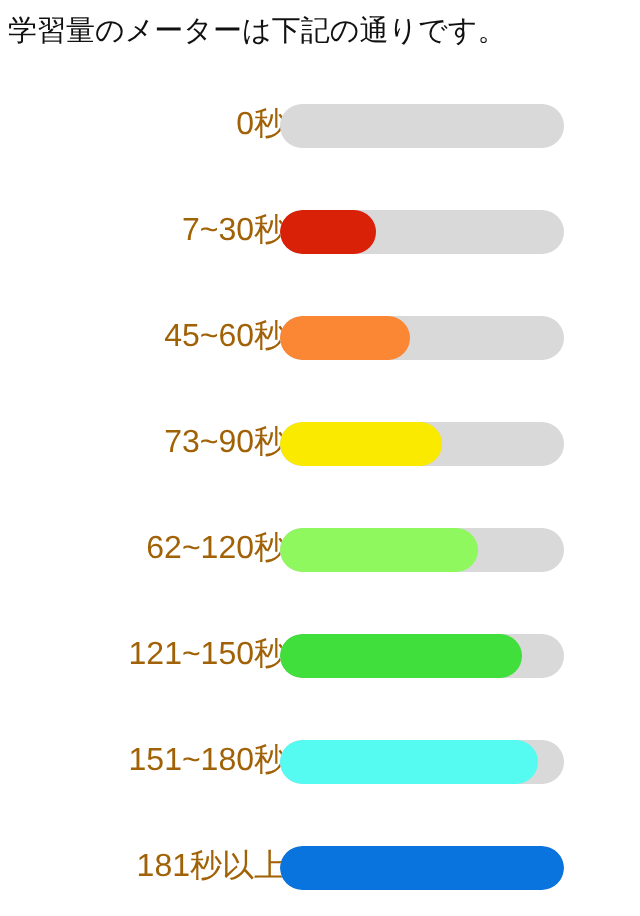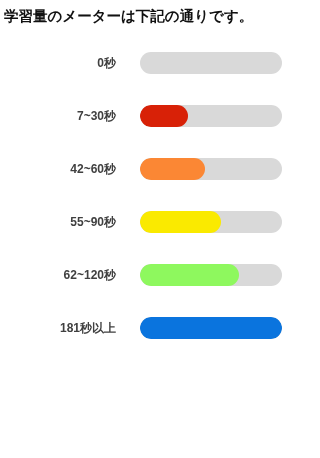--- a/index.html
+++ b/index.html
@@ -14,21 +14,20 @@
     overflow: hidden;
     font-family: "Liberation Sans", "DejaVu Sans", sans-serif;
     color: #1a1a1a;
     -webkit-font-smoothing: antialiased;
   }
   #page {
     position: relative;
     width: 293px;
     height: 414px;
     box-sizing: border-box;
-    font-weight: bold;
   }
   .page-title {
     position: absolute;
     left: 4px;
     top: 6px;
     font-size: 14.5px;
     line-height: 20px;
     letter-spacing: 0px;
     white-space: nowrap;
     color: #111111;
@@ -39,30 +38,30 @@
     top: 36px;
     width: 293px;
   }
   .meter-row {
     position: relative;
     height: 53px;
     width: 293px;
   }
   .meter-label {
     position: absolute;
-    right: 177px;       
+    right: 150px;       
     top: 0;
     height: 53px;
     display: flex;
     align-items: center;
     justify-content: flex-end;
-    font-size: 12px;
+    font-size: 16px;
     line-height: 16px;
     white-space: nowrap;
-    color: #404040;
+    color: #a16207;
   }
   .meter-track {
     position: absolute;
     left: 140px;
     top: 16px;
     width: 142px;
     height: 22px;
     background: #d9d9d9;
     border-radius: 11px;
     overflow: hidden;
@@ -93,41 +92,53 @@
     </div>
 
     <div class="meter-row">
       <div class="meter-label">7~30秒</div>
       <div class="meter-track" style="background: rgb(217, 217, 217);">
         <div class="meter-fill" style="width: 34%; background: rgb(216, 33, 7);"></div>
       </div>
     </div>
 
     <div class="meter-row">
-      <div class="meter-label">42~60秒</div>
+      <div class="meter-label">45~60秒</div>
       <div class="meter-track" style="background: rgb(217, 217, 217);">
         <div class="meter-fill" style="width: 46%; background: rgb(251, 135, 52);"></div>
       </div>
     </div>
 
     <div class="meter-row">
-      <div class="meter-label">55~90秒</div>
+      <div class="meter-label">73~90秒</div>
       <div class="meter-track" style="background: rgb(217, 217, 217);">
         <div class="meter-fill" style="width: 57%; background: rgb(250, 234, 0);"></div>
       </div>
     </div>
 
     <div class="meter-row">
       <div class="meter-label">62~120秒</div>
       <div class="meter-track" style="background: rgb(217, 217, 217);">
         <div class="meter-fill" style="width: 70%; background: rgb(142, 248, 94);"></div>
       </div>
     </div>
 
+    <div class="meter-row">
+      <div class="meter-label">121~150秒</div>
+      <div class="meter-track" style="background: rgb(217, 217, 217);">
+        <div class="meter-fill" style="width: 85%; background: rgb(65, 223, 60);"></div>
+      </div>
+    </div>
 
+    <div class="meter-row">
+      <div class="meter-label">151~180秒</div>
+      <div class="meter-track" style="background: rgb(217, 217, 217);">
+        <div class="meter-fill" style="width: 91%; background: rgb(85, 251, 240);"></div>
+      </div>
+    </div>
 
     <div class="meter-row">
       <div class="meter-label">181秒以上</div>
       <div class="meter-track" style="background: rgb(217, 217, 217);">
         <div class="meter-fill" style="width: 100%; background: rgb(10, 116, 222);"></div>
       </div>
     </div>
 
   </div>
 </div>

